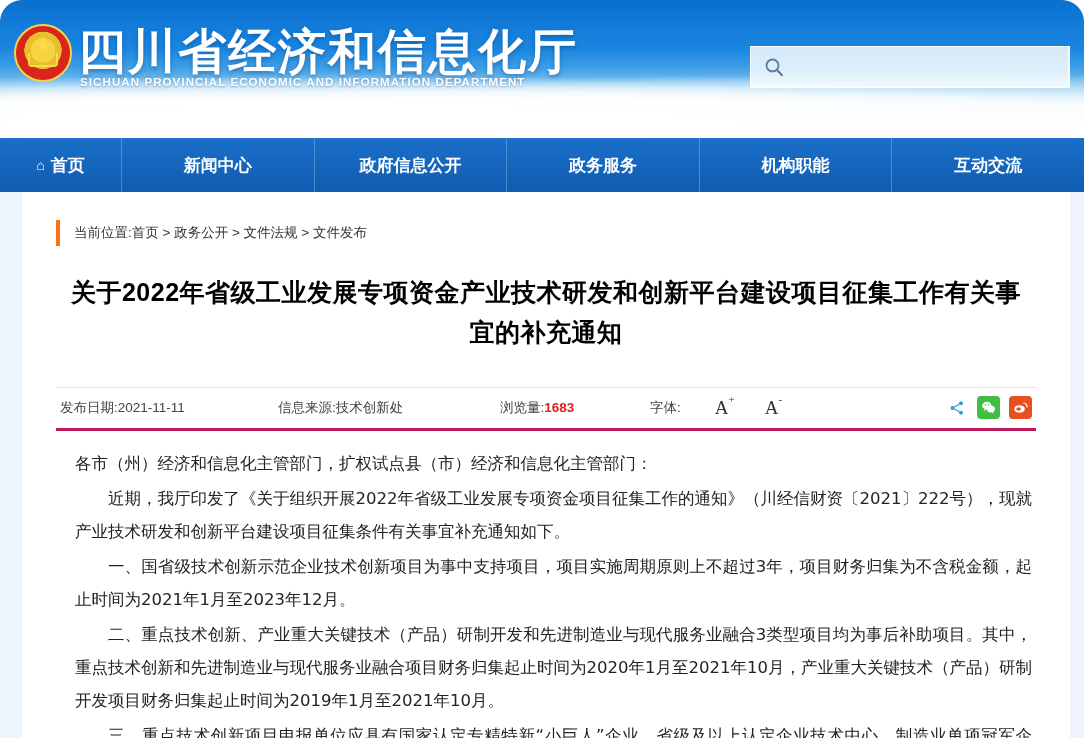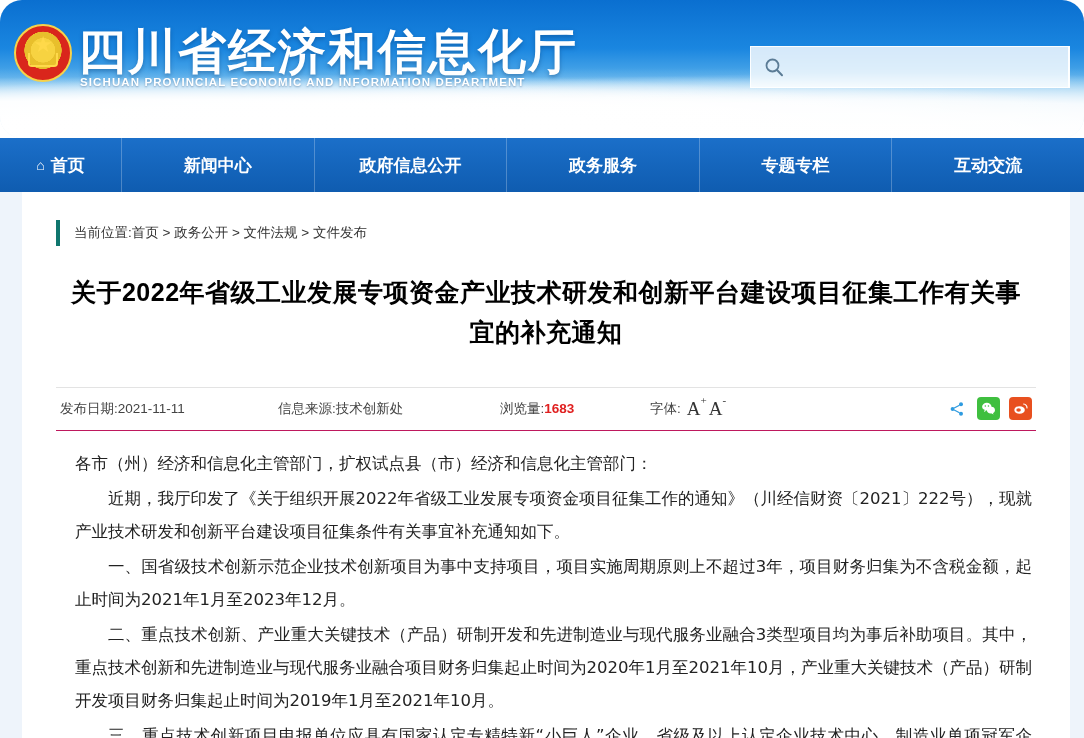--- a/index.html
+++ b/index.html
@@ -160,53 +160,53 @@
     padding: 28px 34px 0 34px;
     background: #fff;
   }
 
   .breadcrumb {
     display: flex;
     align-items: center;
     font-size: 13.5px;
     color: #333;
     padding: 4px 0 4px 14px;
-    border-left: 4px solid #0f766e;
+    border-left: 4px solid #f97316;
     margin-bottom: 26px;
   }
   .breadcrumb .label { color: #333; }
   .breadcrumb .path { color: #333; }
 
   .doc-title {
     font-size: 25px;
     line-height: 40px;
     font-weight: bold;
     color: #000000;
     text-align: center;
     padding: 0 6px 18px 6px;
     letter-spacing: .5px;
   }
 
   .meta-bar {
     border-top: 1px solid #e3e3e3;
-    border-bottom: 1px solid #be185d;
+    border-bottom: 3px solid #be185d;
     height: 44px;
     display: flex;
     align-items: center;
     font-size: 13.5px;
     color: #444;
     padding: 0 4px;
     gap: 0;
   }
   .meta-item { white-space: nowrap; }
   .meta-date { width: 218px; }
   .meta-source { width: 222px; }
   .meta-views { width: 150px; }
   .meta-views .count { color: #e02020; font-weight: bold; }
-  .meta-font { display: flex; align-items: center; gap: 2px; }
+  .meta-font { display: flex; align-items: center; gap: 30px; }
   .meta-font .lab { margin-right: 4px; }
   .fs-btn {
     font-size: 19px;
     color: #333;
     cursor: pointer;
     line-height: 1;
     position: relative;
     font-family: "Liberation Serif", serif;
   }
   .fs-btn sup { font-size: 11px; position: relative; top: -4px; }
@@ -265,21 +265,21 @@
   <div class="nav-item">
     <span>新闻中心</span>
   </div>
   <div class="nav-item">
     <span>政府信息公开</span>
   </div>
   <div class="nav-item">
     <span>政务服务</span>
   </div>
   <div class="nav-item">
-    <span>专题专栏</span>
+    <span>机构职能</span>
   </div>
   <div class="nav-item">
     <span>互动交流</span>
   </div>
 </nav>
 
 <div class="page">
   <div class="side-rail-left"></div>
   <div class="side-rail-right"></div>
 

